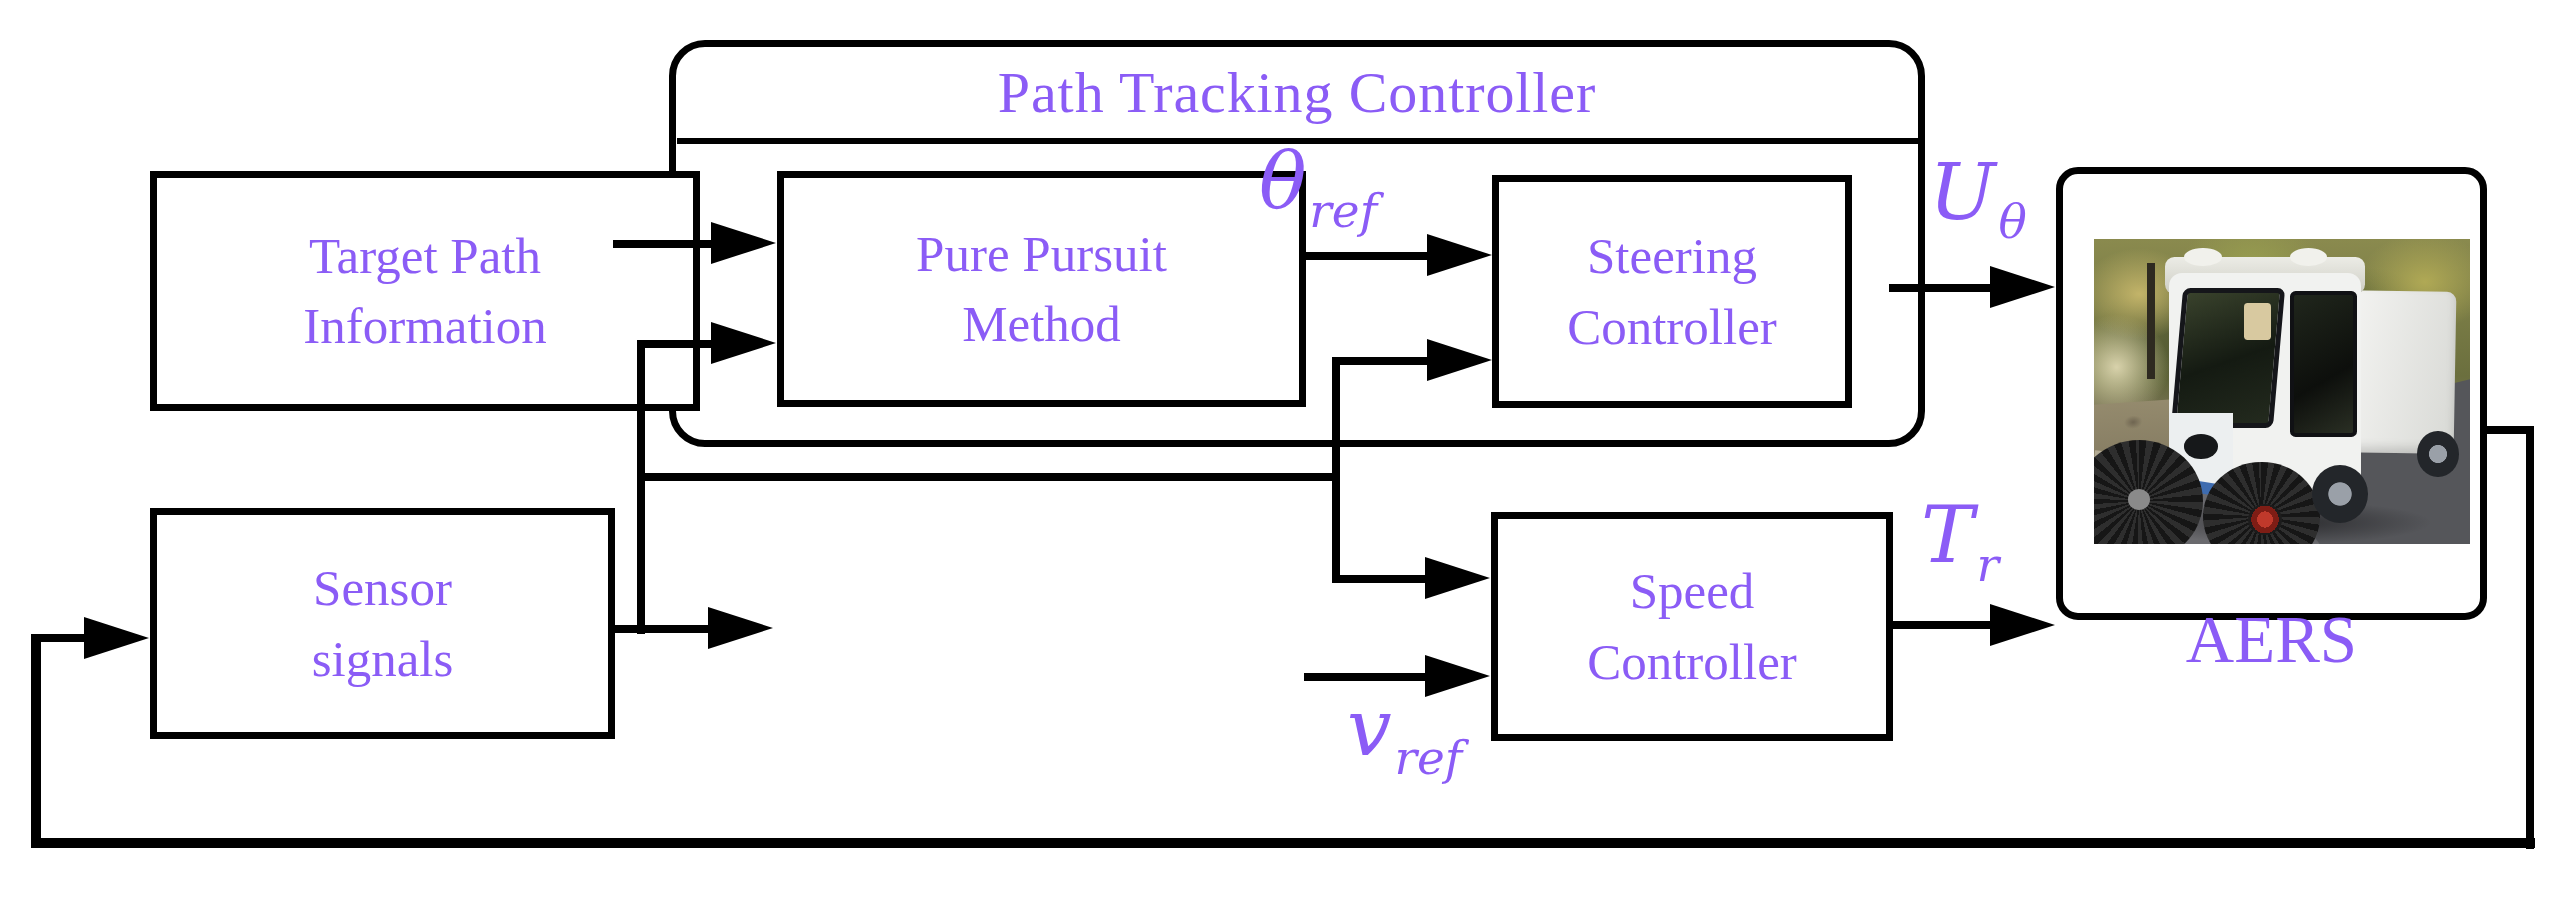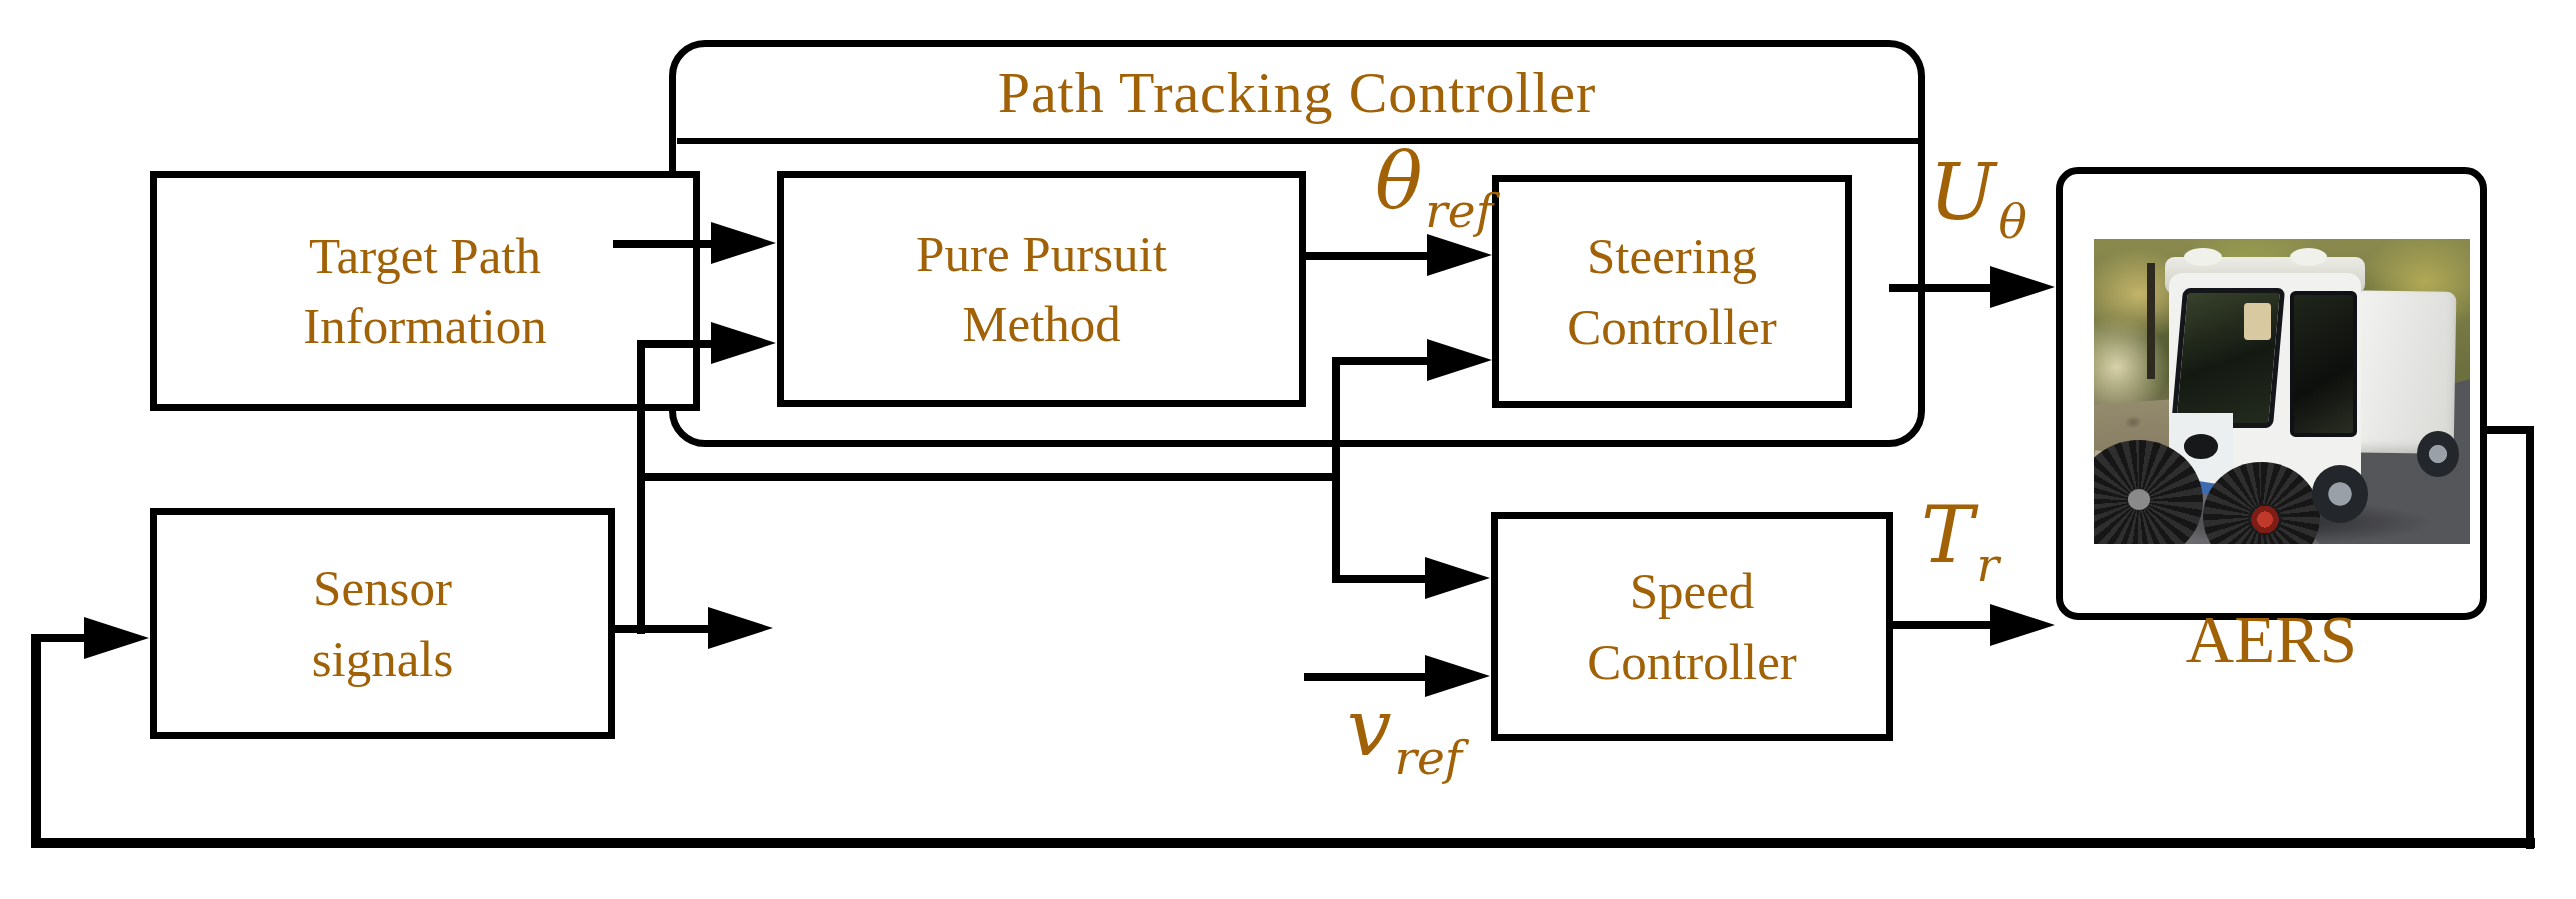--- a/index.html
+++ b/index.html
@@ -1,17 +1,17 @@
 <!DOCTYPE html>
 <html style="font-size:15px"><head>
 <meta charset="utf-8">
 <style>
   html,body{margin:0;padding:0;background:#ffffff;}
   #stage{position:relative;width:2576px;height:899px;background:#ffffff;overflow:hidden;
-         font-family:"Liberation Serif","DejaVu Serif",serif;color:#a16207;}
+         font-family:"Liberation Serif","DejaVu Serif",serif;color:#8b5cf6;}
   .box{position:absolute;box-sizing:border-box;border:7.5px solid #000;background:#fff;
        display:flex;align-items:center;justify-content:center;text-align:center;}
   .block-label{white-space:pre-line;font-size:51px;line-height:1.38;}
   .container{position:absolute;box-sizing:border-box;border:7.5px solid #000;border-radius:36px;background:#fff;}
   .hline,.vline{position:absolute;background:#000;}
   .head{position:absolute;width:0;height:0;border-top:21.5px solid transparent;
         border-bottom:21.5px solid transparent;border-left:65px solid #000;}
   .sep{position:absolute;background:#000;height:5.6px;}
   .title-text{position:absolute;text-align:center;font-size:58px;letter-spacing:0.9px;line-height:1;}
   .sig{position:absolute;font-style:italic;font-family:"DejaVu Serif","Liberation Serif",serif;line-height:1;}
@@ -148,21 +148,21 @@
   <div class="head" style="left:711px;top:322px;"></div>
   <div class="head" style="left:1427px;top:234px;"></div>
   <div class="head" style="left:1427px;top:339px;"></div>
   <div class="head" style="left:1990px;top:266px;"></div>
   <div class="head" style="left:708px;top:607px;"></div>
   <div class="head" style="left:1425px;top:557px;"></div>
   <div class="head" style="left:1425px;top:655px;"></div>
   <div class="head" style="left:1990px;top:604px;"></div>
   <div class="head" style="left:84px;top:617px;"></div>
 
-  <div class="sig" style="left:1375px;top:142px;font-style:italic;">
+  <div class="sig" style="left:1259px;top:142px;font-style:italic;">
     <span class="main">θ</span><span class="sub">ref</span>
   </div>
   <div class="sig" style="left:1929px;top:153px;">
     <span class="main">U</span><span class="sub">θ</span>
   </div>
   <div class="sig" style="left:1921px;top:496px;">
     <span class="main">T</span><span class="sub">r</span>
   </div>
   <div class="sig" style="left:1347px;top:689px;">
     <span class="main">v</span><span class="sub">ref</span>

